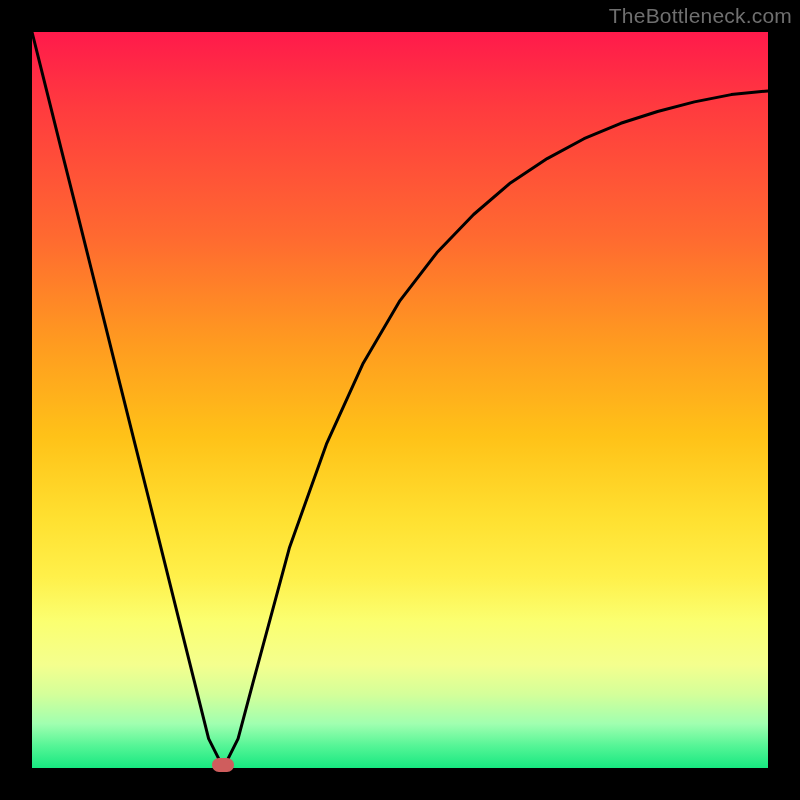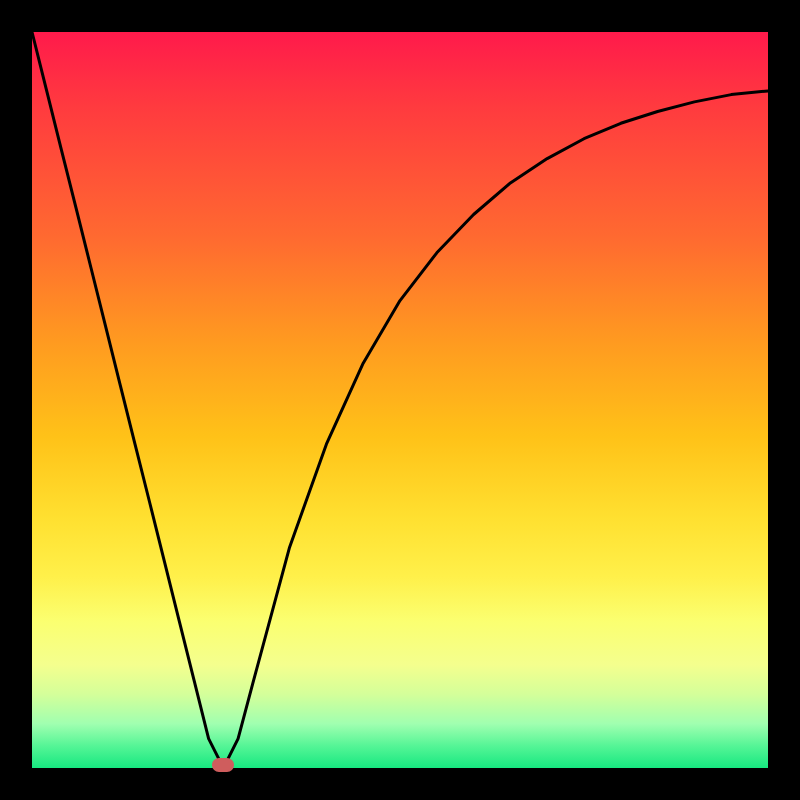--- a/index.html
+++ b/index.html
@@ -65,20 +65,21 @@
     height: 14px;
     border-radius: 7px;
     background: #cf5d5d;
     transform: translate(-50%, -50%);
   }
 </style>
 </head>
 <body>
 
 <div class="frame">
+  <div class="watermark">TheBottleneck.com</div>
 
   <div class="plot-area">
     <svg class="curve" viewBox="0 0 736 736" preserveAspectRatio="none">
       <path d="M0.0 0.0 L14.7 58.9 L29.4 117.8 L44.2 176.6 L58.9 235.5 L73.6 294.4 L88.3 353.3 L103.0 412.2 L117.8 471.0 L132.5 529.9 L147.2 588.8 L161.9 647.7 L176.6 706.6 L191.4 736.0 L206.1 706.6 L220.8 651.4 L257.6 515.2 L294.4 412.2 L331.2 331.2 L368.0 268.6 L404.8 220.8 L441.6 182.5 L478.4 150.9 L515.2 126.6 L552.0 106.7 L588.8 91.3 L625.6 79.5 L662.4 69.9 L699.2 62.6 L736.0 58.9" id="curve-path" fill="none" stroke="#000" stroke-width="3" stroke-linejoin="round" stroke-linecap="round"></path>
     </svg>
     <div class="marker" id="min-marker" style="left: 191.36px; top: 733px;"></div>
   </div>
 </div>
 
 </body></html>

